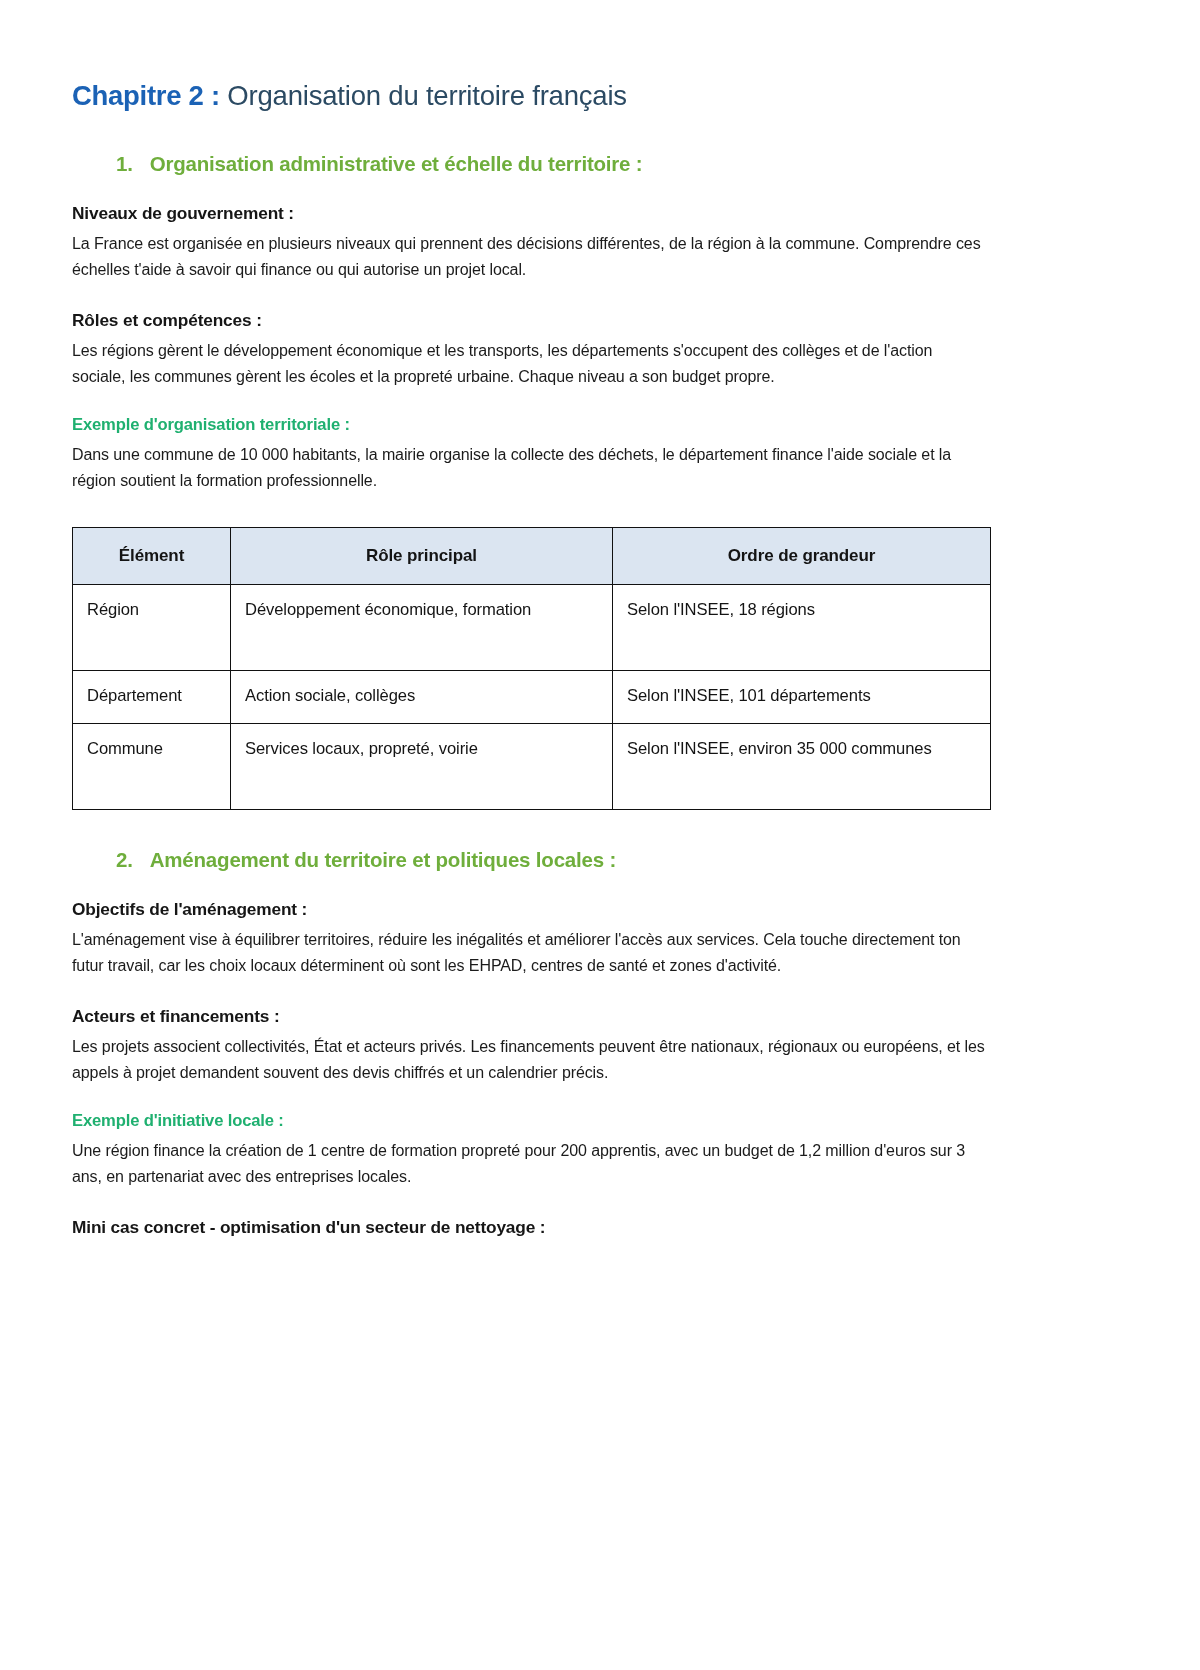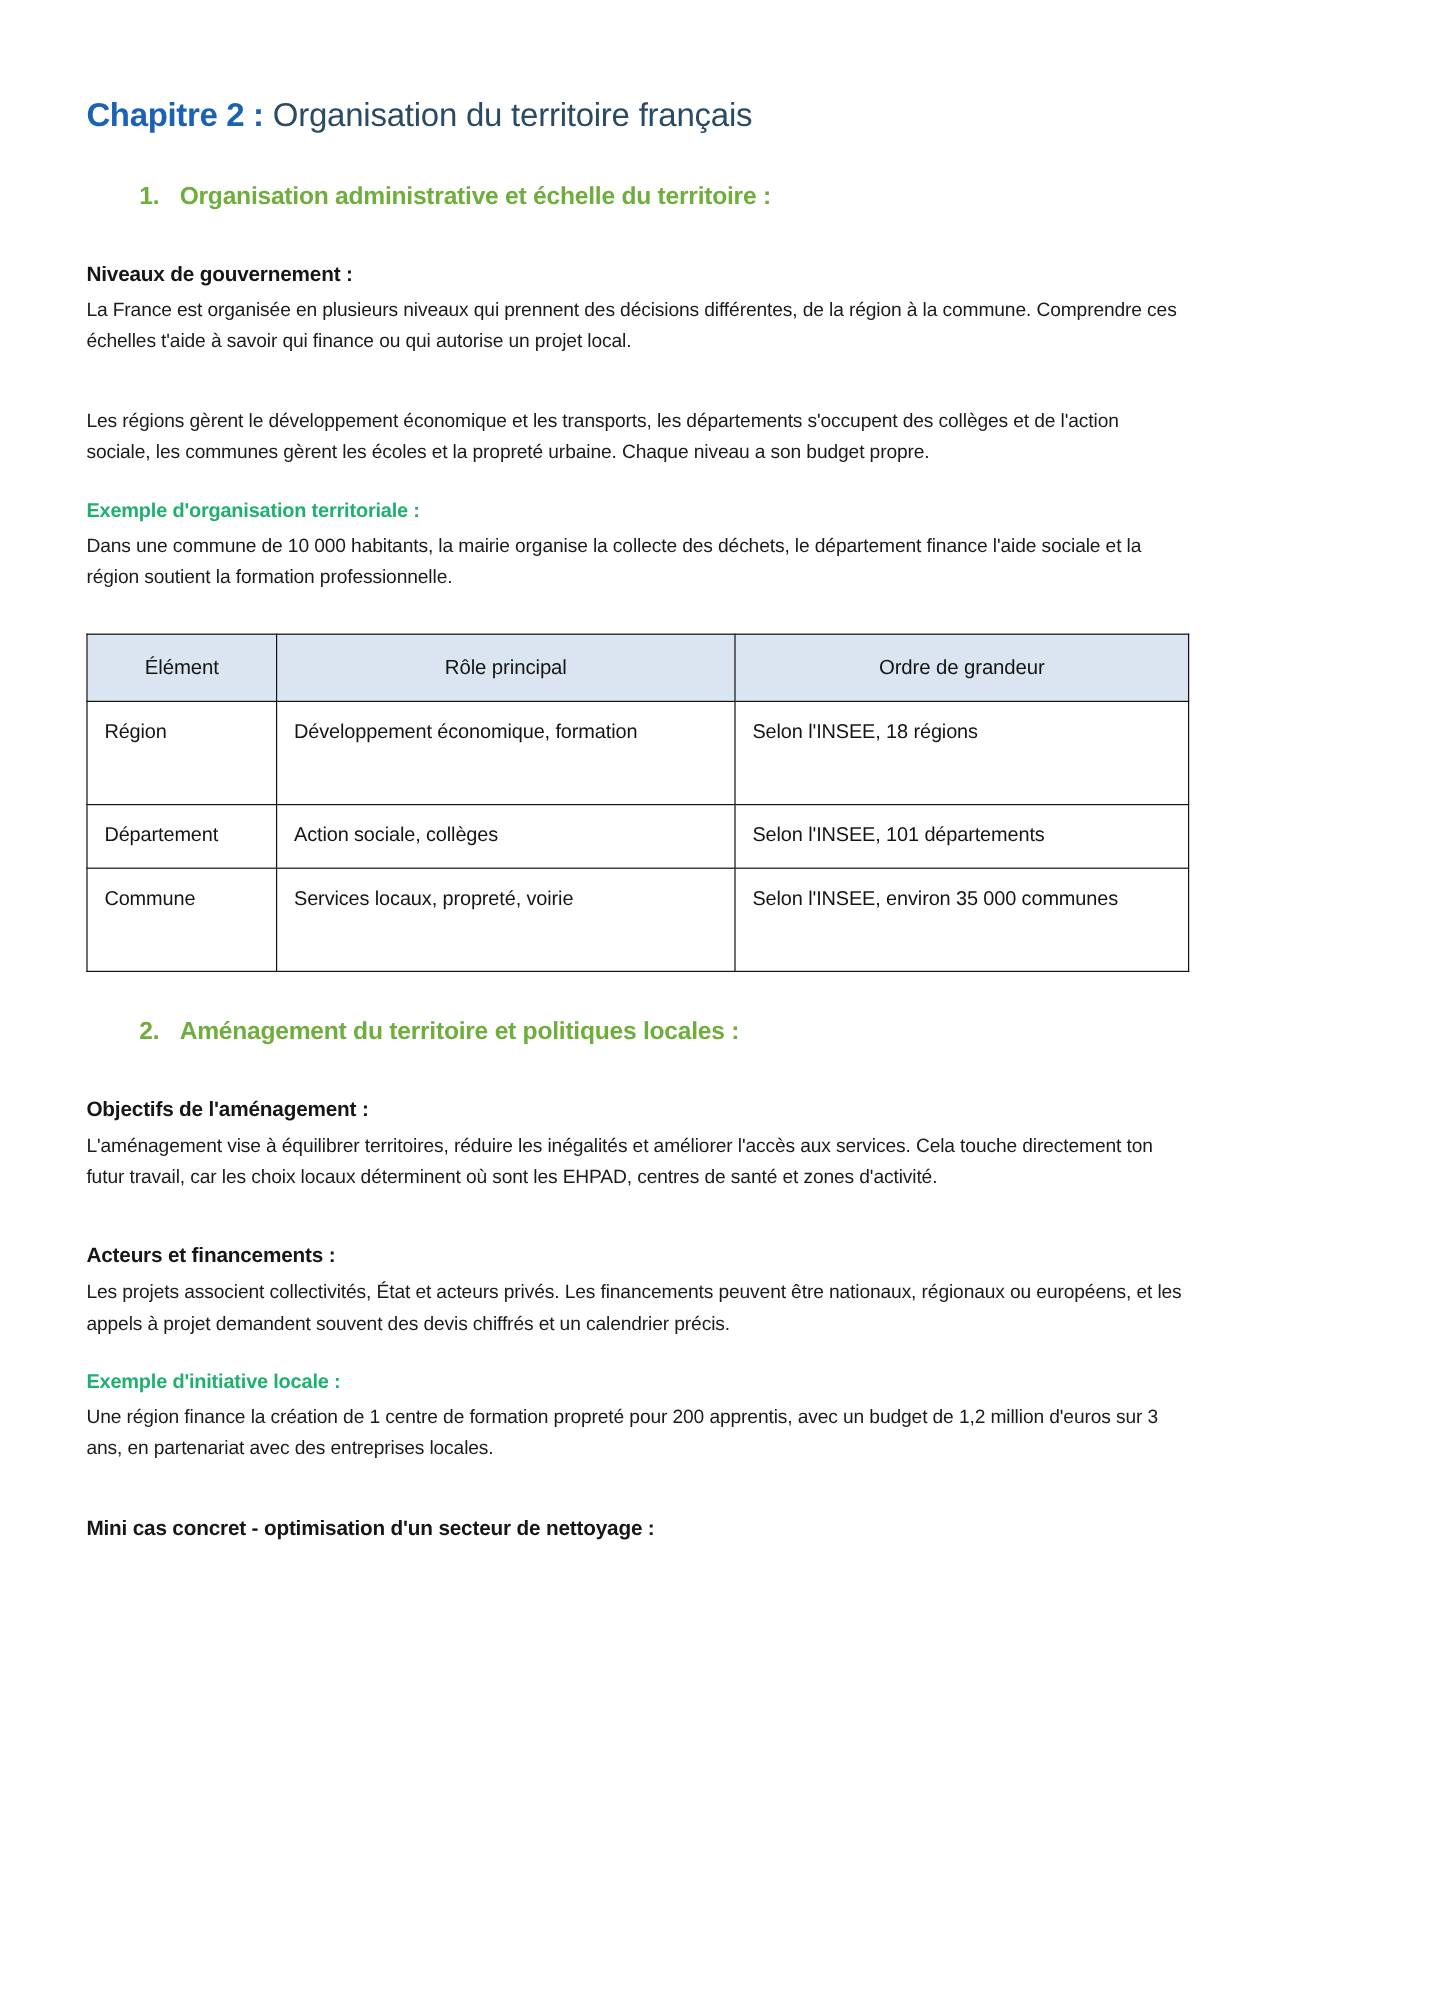--- a/index.html
+++ b/index.html
@@ -63,21 +63,21 @@
     font-weight: 800;
     color: #6fae3c;
     min-width: 16px;
   }
   .section-heading .sec-text {
     font-weight: 700;
     color: #6fae3c;
   }
 
   
-  .block { margin-top: 41px; }
+  .block { margin-top: 26px; }
   .block.tight { margin-top: 24px; }
 
   .sub-title {
     font-size: 17.3px;
     font-weight: 800;
     color: #161616;
     letter-spacing: -0.15px;
     margin: 0 0 6px 0;
     line-height: 1.35;
   }
@@ -110,21 +110,21 @@
     padding: 13px 14px 14px 14px;
     font-size: 16.6px;
     line-height: 1.5;
     vertical-align: top;
     color: #141414;
     letter-spacing: -0.1px;
   }
   table.grid th {
     background: #dbe5f1;
     text-align: center;
-    font-weight: 400;
+    font-weight: 700;
     font-size: 17px;
     padding-top: 15px;
     padding-bottom: 15px;
     letter-spacing: -0.1px;
   }
   table.grid td.cell-tall { height: 58px; }
   col.c1 { width: 158px; }
   col.c2 { width: 382px; }
   col.c3 { width: 378px; }
 </style>
@@ -141,20 +141,21 @@
     <span class="sec-num">1.</span>
     <span class="sec-text">Organisation administrative et échelle du territoire :</span>
   </div>
 
   <div class="block">
     <div class="sub-title">Niveaux de gouvernement :</div>
     <p class="body-text">La France est organisée en plusieurs niveaux qui prennent des décisions différentes, de la région à la commune. Comprendre ces échelles t'aide à savoir qui finance ou qui autorise un projet local.</p>
   </div>
 
   <div class="block">
+    <div class="sub-title">Rôles et compétences :</div>
     <p class="body-text">Les régions gèrent le développement économique et les transports, les départements s'occupent des collèges et de l'action sociale, les communes gèrent les écoles et la propreté urbaine. Chaque niveau a son budget propre.</p>
   </div>
 
   <div class="block tight">
     <div class="sub-title accent">Exemple d'organisation territoriale :</div>
     <p class="body-text">Dans une commune de 10 000 habitants, la mairie organise la collecte des déchets, le département finance l'aide sociale et la région soutient la formation professionnelle.</p>
   </div>
 
   <div class="table-wrap">
     <table class="grid">

